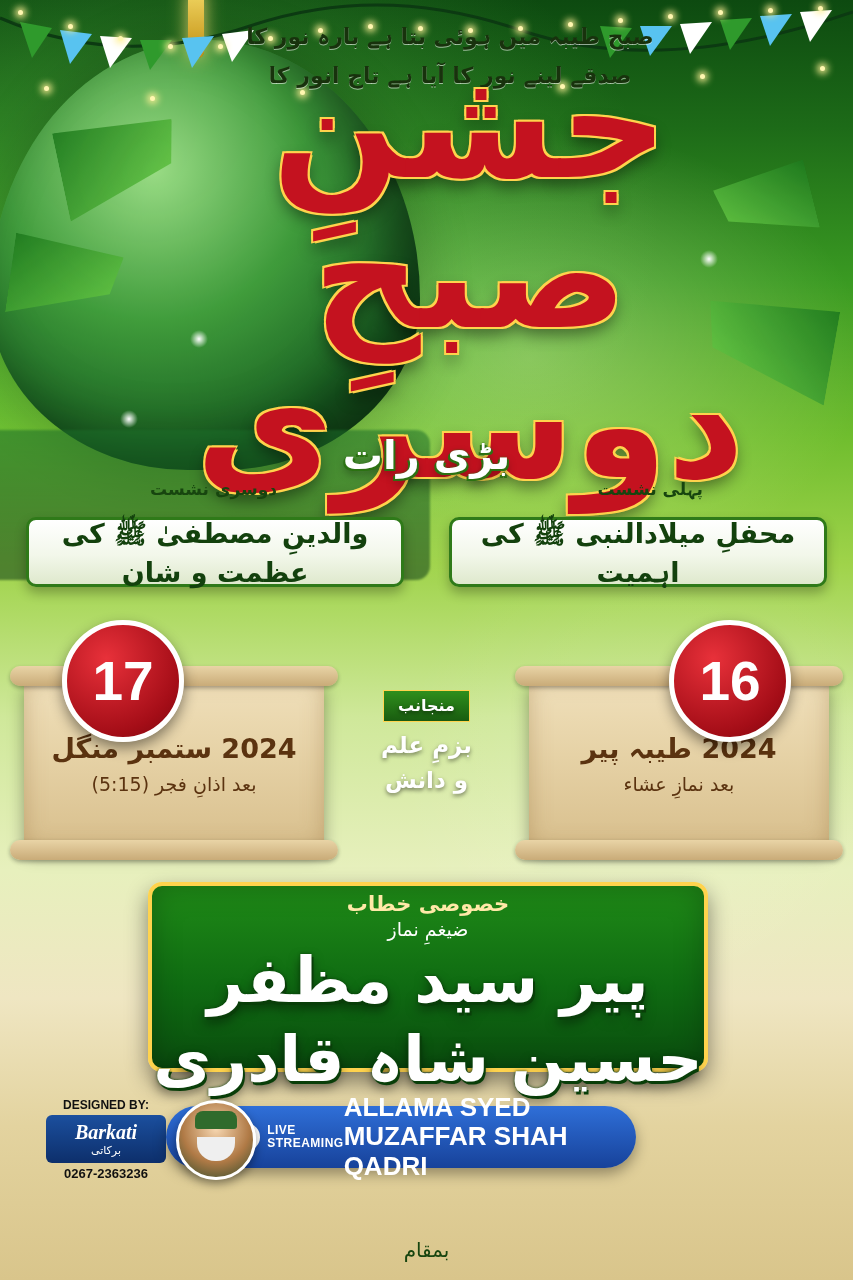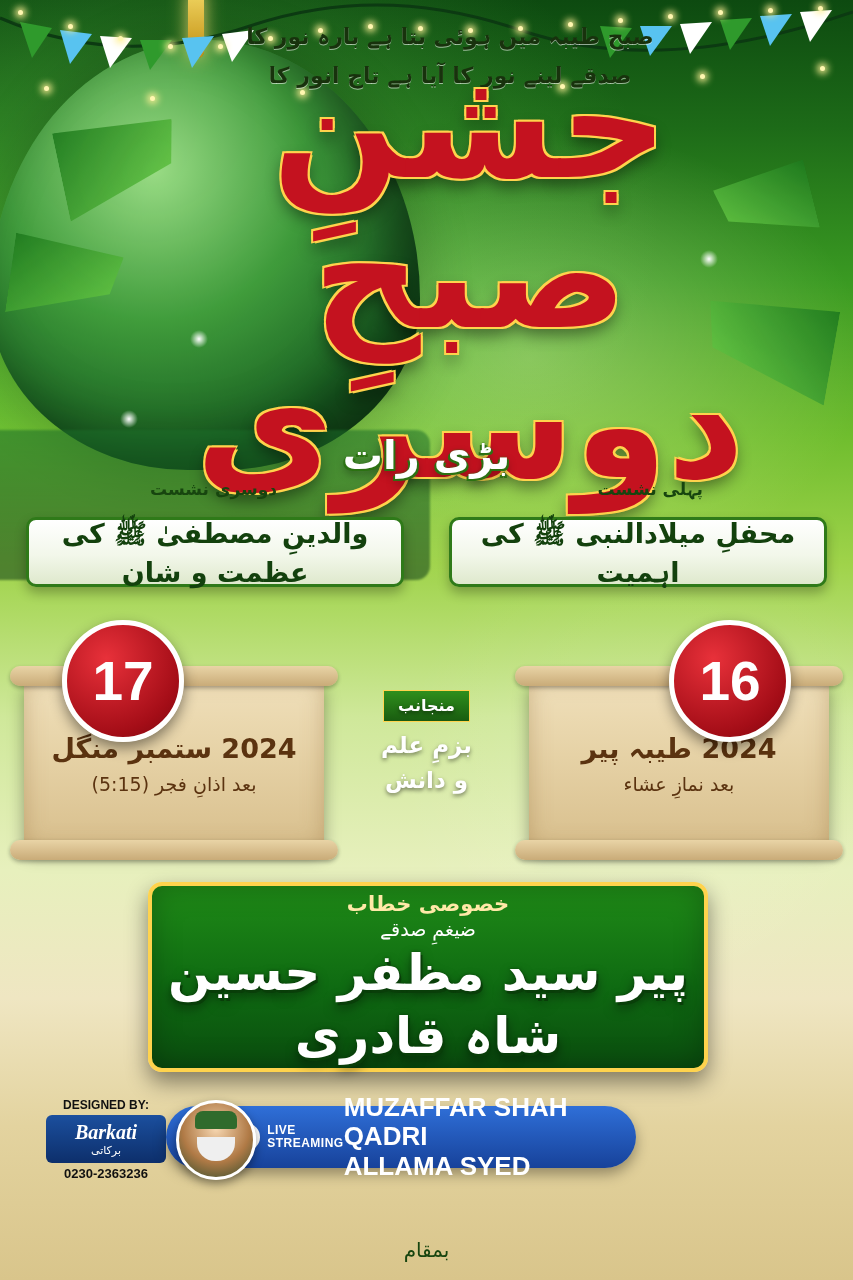--- a/index.html
+++ b/index.html
@@ -132,21 +132,21 @@
   
   .speakerpanel{
     position:absolute;left:148px;top:882px;width:560px;height:190px;
     background:linear-gradient(180deg,#1f8a17 0%,#0f6b12 55%,#0a4d0e 100%);
     border:4px solid #ffd34d;border-radius:14px;
     box-shadow:0 10px 22px rgba(0,0,0,.45), inset 0 0 30px rgba(0,0,0,.25);
     text-align:center;color:#fff;box-sizing:border-box;padding-top:6px;
   }
   .sp-top{font-size:21px;color:#ffe9a8;font-weight:bold;}
   .sp-sub{font-size:19px;color:#ffffff;margin-top:2px;}
-  .sp-name{font-size:50px;font-weight:bold;color:#fff;line-height:1.25;margin-top:2px;
+  .sp-name{font-size:63px;font-weight:bold;color:#fff;line-height:1.25;margin-top:2px;
     text-shadow:0 0 3px #0a3f0a, 2px 3px 0 #0a3f0a, 0 6px 12px rgba(0,0,0,.5);}
 
   
   .designer{
     position:absolute;left:46px;top:1098px;width:120px;text-align:center;color:#123;
   }
   .designer .dl{font-size:12px;font-weight:bold;color:#111;}
   .designer .dbox{
     margin-top:3px;background:linear-gradient(180deg,#1b4f9e,#0d2f6b);
     border-radius:6px;color:#fff;padding:6px 4px;
@@ -288,43 +288,43 @@
 
     <div class="midtag urdu">
       <span class="chip">منجانب</span>
       <div>بزمِ علم</div>
       <div>و دانش</div>
     </div>
   </div>
 
   <div class="speakerpanel">
     <div class="sp-top urdu">خصوصی خطاب</div>
-    <div class="sp-sub urdu">ضیغمِ صدقے</div>
+    <div class="sp-sub urdu">ضیغمِ نماز</div>
     <div class="sp-name urdu">پیر سید مظفر حسین شاہ قادری</div>
   </div>
 
   <div class="designer">
     <div class="dl">DESIGNED BY:</div>
     <div class="dbox">
       <div class="dname">Barkati</div>
       <div class="dar urdu">برکاتی</div>
     </div>
-    <div class="dphone">0230-2363236</div>
+    <div class="dphone">0267-2363236</div>
   </div>
 
   <div class="livebar">
     <div class="avatar">
       <div class="cap"></div>
       <div class="beard"></div>
     </div>
     <div class="fb">f</div>
     <div class="livetxt">LIVE<br>STREAMING</div>
     <div class="livename">
+      <div>ALLAMA SYED</div>
       <div>MUZAFFAR SHAH QADRI</div>
-      <div>ALLAMA SYED</div>
     </div>
   </div>
 
   <div class="footer">
     <div class="foot-crest urdu">بمقام</div>
     <div class="foot-main urdu">حبیبیہ مسجد</div>
     <div class="foot-sub urdu">دھوراجی کالونی کراچی</div>
   </div>
 
 </div>

